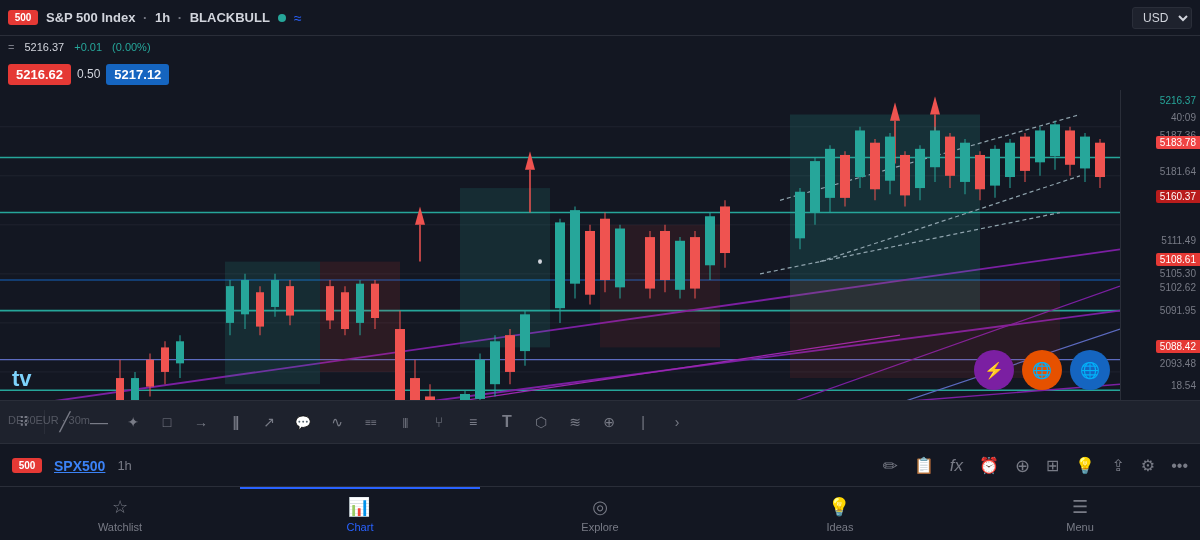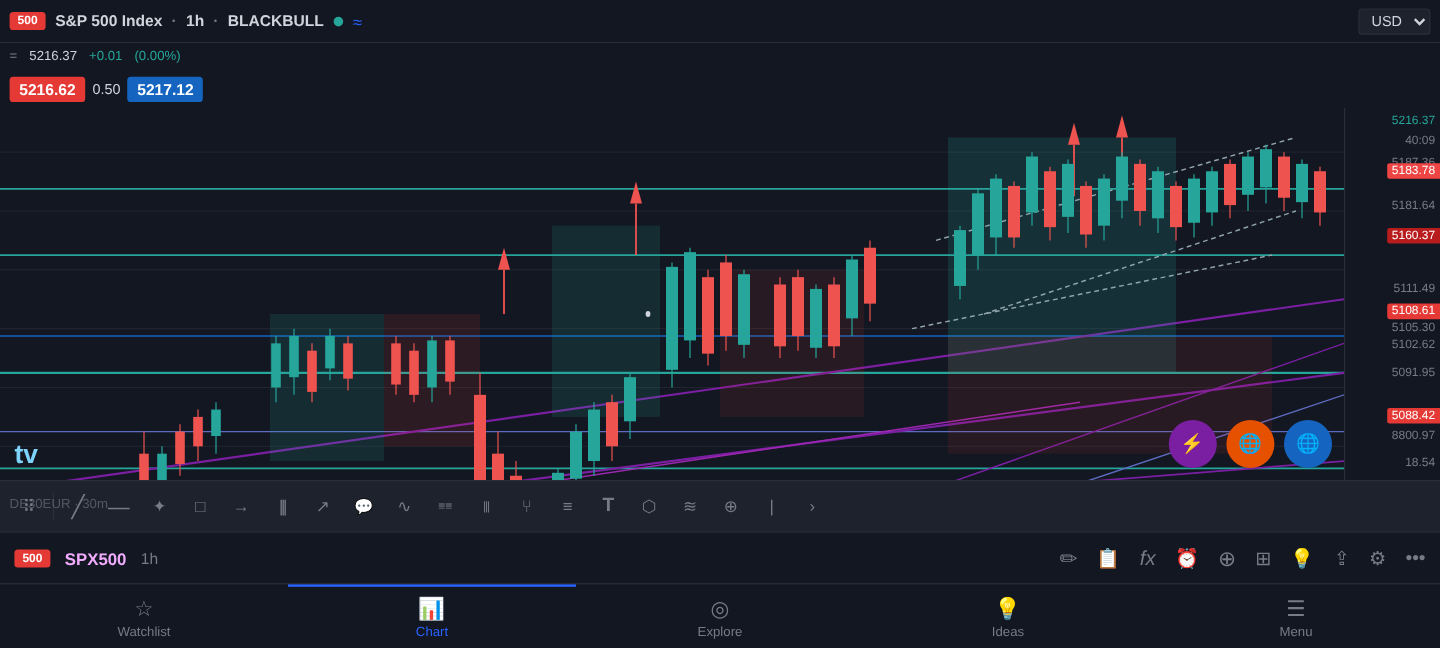--- a/index.html
+++ b/index.html
@@ -165,21 +165,22 @@
       font-size: 10px;
       font-weight: bold;
       padding: 2px 4px;
       border-radius: 3px;
       width: 30px;
       text-align: center;
     }
     .symbol-bar-name {
       font-size: 14px;
       font-weight: 600;
-      color: #f0abfc;
+      color: #3b82f6;
+      text-decoration: underline;
     }
     .symbol-bar-tf {
       font-size: 13px;
       color: #787b86;
     }
     .symbol-bar-actions {
       margin-left: auto;
       display: flex;
       align-items: center;
       gap: 16px;
@@ -481,21 +482,21 @@
       <div style="position:absolute; top:40px; right:0; font-size:10px; color:#787b86; text-align:right; padding-right:4px; width:78px;">5187.36</div>
       <div style="position:absolute; top:46px; right:0; font-size:10px; background:#ef4444; color:white; padding:1px 4px; border-radius:2px 0 0 2px;">5183.78</div>
       <div style="position:absolute; top:76px; right:0; font-size:10px; color:#787b86; text-align:right; padding-right:4px; width:58px;">5181.64</div>
       <div style="position:absolute; top:100px; right:0; font-size:10px; background:#b91c1c; color:white; padding:1px 4px; border-radius:2px 0 0 2px;">5160.37</div>
       <div style="position:absolute; top:145px; right:0; font-size:10px; color:#787b86; text-align:right; padding-right:4px; width:98px;">5111.49</div>
       <div style="position:absolute; top:163px; right:0; font-size:10px; background:#e53935; color:white; padding:1px 4px; border-radius:2px 0 0 2px;">5108.61</div>
       <div style="position:absolute; top:178px; right:0; font-size:10px; color:#787b86; text-align:right; padding-right:4px; width:78px;">5105.30</div>
       <div style="position:absolute; top:192px; right:0; font-size:10px; color:#787b86; text-align:right; padding-right:4px; width:78px;">5102.62</div>
       <div style="position:absolute; top:215px; right:0; font-size:10px; color:#787b86; text-align:right; padding-right:4px; width:74px;">5091.95</div>
       <div style="position:absolute; top:230px; right:0; font-size:10px; background:#e53935; color:white; padding:1px 4px; border-radius:2px 0 0 2px;margin-top:20px;">5088.42</div>
-      <div style="position:absolute; top:268px; right:0; font-size:10px; color:#787b86; text-align:right; padding-right:4px; width:78px;">8800.97</div>
+      <div style="position:absolute; top:268px; right:0; font-size:10px; color:#787b86; text-align:right; padding-right:4px; width:78px;">2093.48</div>
       <div style="position:absolute; top:290px; right:0; font-size:10px; color:#787b86; text-align:right; padding-right:4px; width:78px;">18.54</div>
     </div>
 
     <div class="tv-logo" style="position:absolute; left:12px; bottom:8px;">tv</div>
 
     <div class="chart-action-buttons">
       <div class="chart-action-btn purple">⚡</div>
       <div class="chart-action-btn orange">🌐</div>
       <div class="chart-action-btn blue">🌐</div>
     </div>

